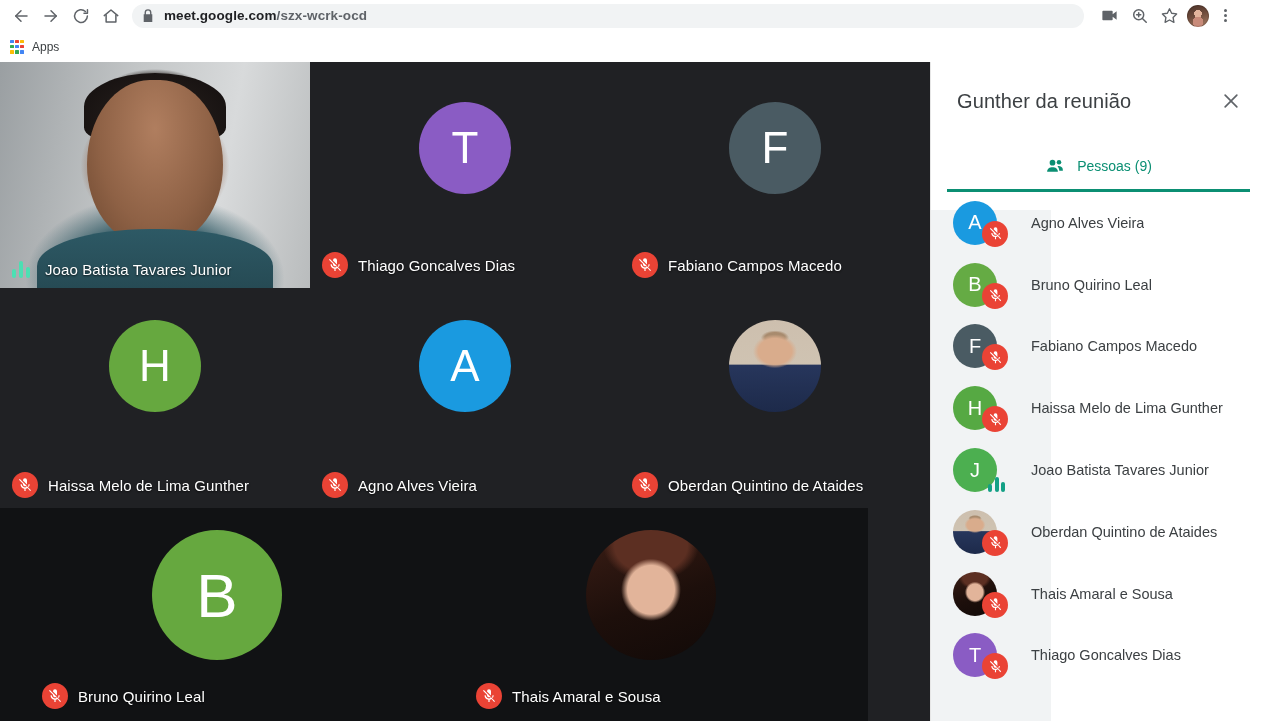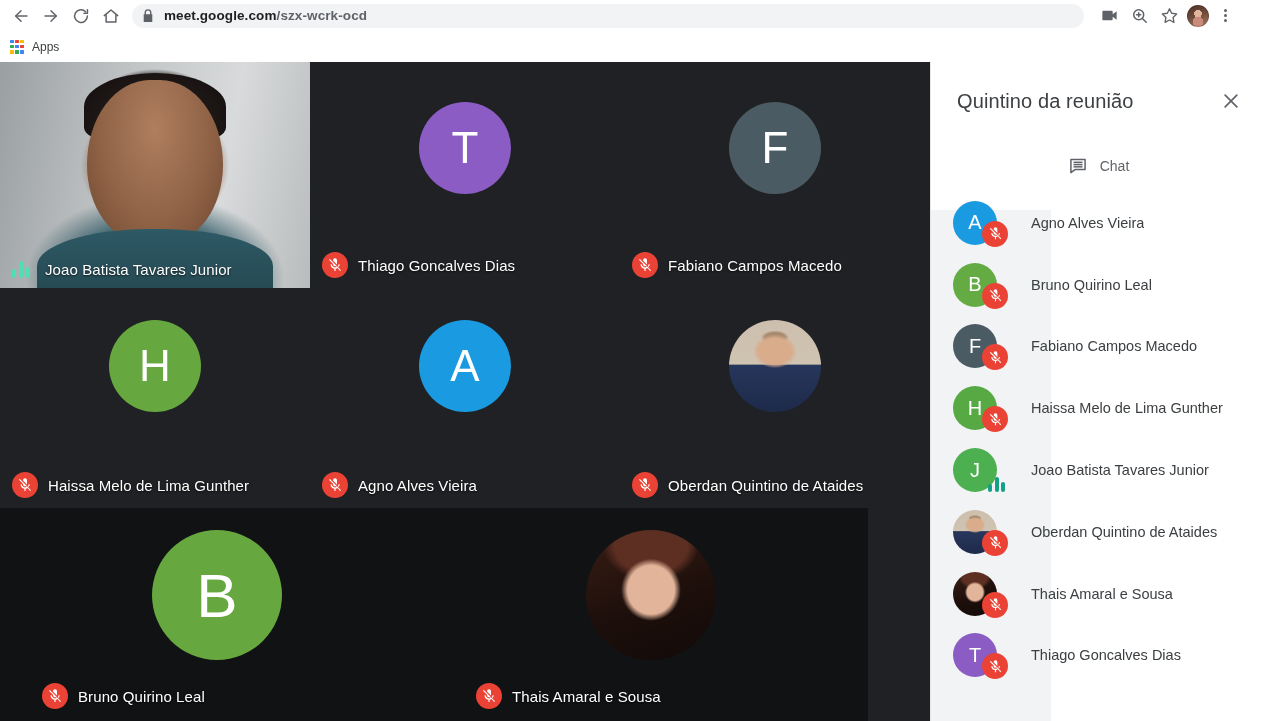--- a/index.html
+++ b/index.html
@@ -411,40 +411,41 @@
           </svg>
       </span>
       <span class="name">Thais Amaral e Sousa</span>
     </div>
   </div>
 </div>
 
 <div id="side-panel">
 
   <div id="panel-header">
-    <div id="panel-title">Quintino da reunião</div>
+    <div id="panel-title">Gunther da reunião</div>
     <div id="panel-close">
       <svg width="20" height="20" viewBox="0 0 24 24" fill="none" stroke="currentColor" stroke-width="2" stroke-linecap="round">
           <line x1="5" y1="5" x2="19" y2="19"></line>
           <line x1="19" y1="5" x2="5" y2="19"></line>
         </svg>
     </div>
   </div>
 
   <div id="panel-tabs">
-    <div class="panel-tab">
+    <div class="panel-tab active">
       <span class="tab-icon">
-        <svg width="20" height="20" viewBox="0 0 24 24" fill="none" stroke="currentColor" stroke-width="1.8">
-            <path d="M3.5 4.2h17v12.1H8.4L3.5 20z" stroke-linejoin="round"></path>
-            <line x1="6.6" y1="7.6" x2="17.4" y2="7.6"></line>
-            <line x1="6.6" y1="10.3" x2="17.4" y2="10.3"></line>
-            <line x1="6.6" y1="13" x2="17.4" y2="13"></line>
-          </svg>
-      </span>
-      <span>Chat</span>
+        <svg width="20" height="20" viewBox="0 0 24 24" fill="currentColor">
+            <circle cx="9" cy="8" r="3.4"></circle>
+            <path d="M2.6 18.4c0-3.2 2.9-5 6.4-5s6.4 1.8 6.4 5v.6H2.6z"></path>
+            <circle cx="16.8" cy="7.4" r="2.7"></circle>
+            <path d="M15 12.2c3.1-.5 6.4 1 6.4 4.4v1.2h-4.3c0-2.3-.9-4.1-2.1-5.6z"></path>
+          </svg>
+      </span>
+      <span>Pessoas (9)</span>
+      <span class="tab-underline"></span>
     </div>
   </div>
 
   <div id="participants-scroll">
     <div id="avatar-rail"></div>
 
 
     <div class="p-row">
       <div class="p-avatar-wrap">
         <div class="p-avatar" style="background:#1a9ae0;">A</div>

